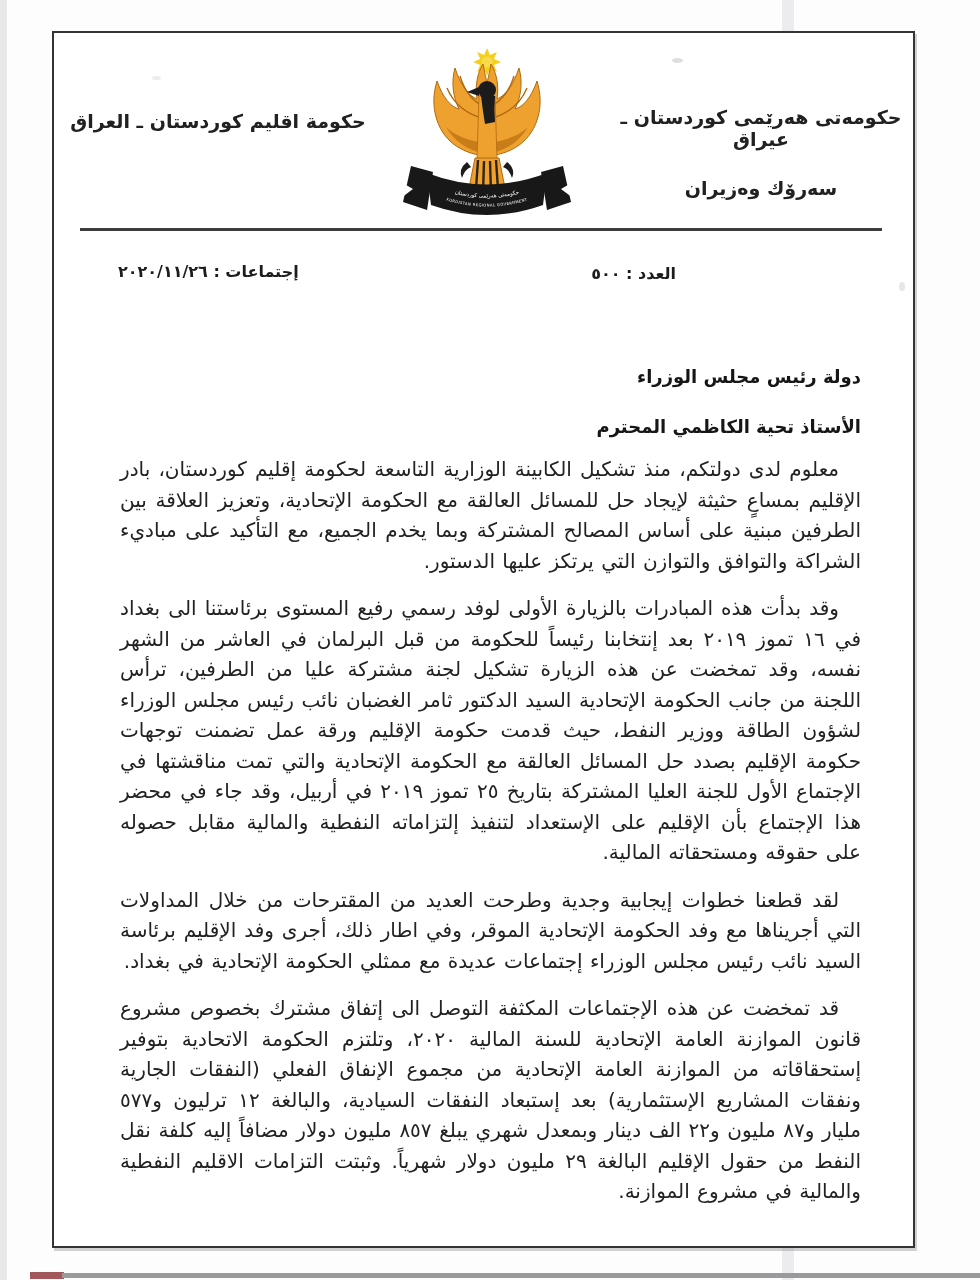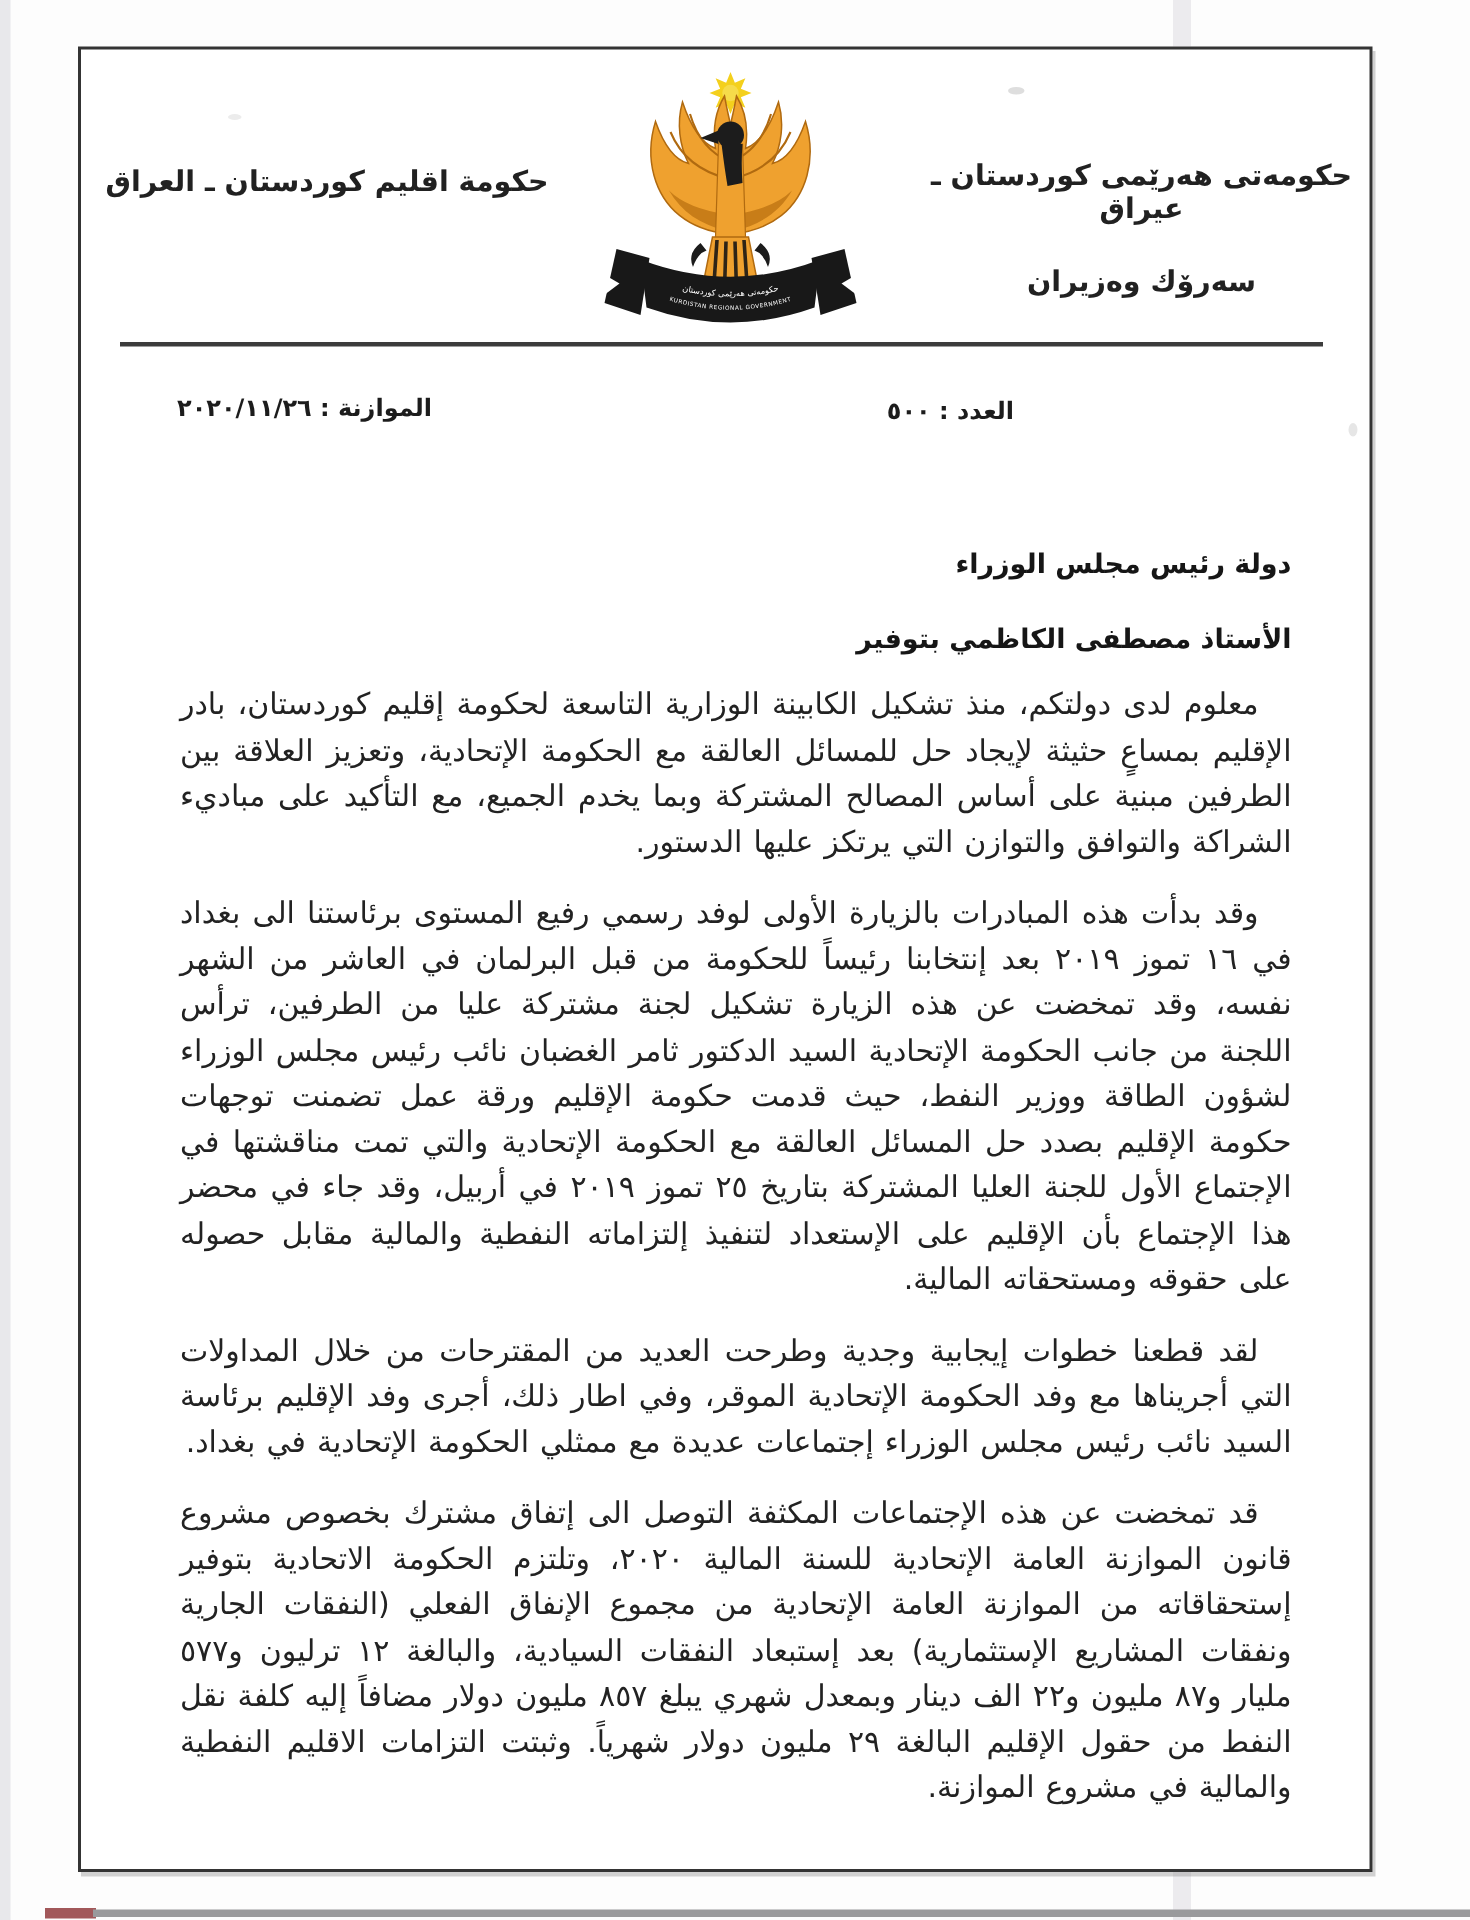--- a/index.html
+++ b/index.html
@@ -119,27 +119,27 @@
     <div class="second">سه‌رۆك وه‌زيران</div>
   </div>
 
   <div class="rule"></div>
 
   <div class="meta meta-number">
     <span>العدد :</span>
     <span>٥٠٠</span>
   </div>
   <div class="meta meta-date">
-    <span>الموازنة :</span>
+    <span>إجتماعات :</span>
     <span>٢٠٢٠/١١/٢٦</span>
   </div>
 
   <div class="body-block">
     <div class="addr">دولة رئيس مجلس الوزراء</div>
-    <div class="addr addr2">الأستاذ مصطفى الكاظمي بتوفير</div>
+    <div class="addr addr2">الأستاذ تحية الكاظمي المحترم</div>
     <p class="para">معلوم لدى دولتكم، منذ تشكيل الكابينة الوزارية التاسعة لحكومة إقليم كوردستان، بادر الإقليم بمساعٍ حثيثة لإيجاد حل للمسائل العالقة مع الحكومة الإتحادية، وتعزيز العلاقة بين الطرفين مبنية على أساس المصالح المشتركة وبما يخدم الجميع، مع التأكيد على مباديء الشراكة والتوافق والتوازن التي يرتكز عليها الدستور.</p>
     <p class="para">وقد بدأت هذه المبادرات بالزيارة الأولى لوفد رسمي رفيع المستوى برئاستنا الى بغداد في ١٦ تموز ٢٠١٩ بعد إنتخابنا رئيساً للحكومة من قبل البرلمان في العاشر من الشهر نفسه، وقد تمخضت عن هذه الزيارة تشكيل لجنة مشتركة عليا من الطرفين، ترأس اللجنة من جانب الحكومة الإتحادية السيد الدكتور ثامر الغضبان نائب رئيس مجلس الوزراء لشؤون الطاقة ووزير النفط، حيث قدمت حكومة الإقليم ورقة عمل تضمنت توجهات حكومة الإقليم بصدد حل المسائل العالقة مع الحكومة الإتحادية والتي تمت مناقشتها في الإجتماع الأول للجنة العليا المشتركة بتاريخ ٢٥ تموز ٢٠١٩ في أربيل، وقد جاء في محضر هذا الإجتماع بأن الإقليم على الإستعداد لتنفيذ إلتزاماته النفطية والمالية مقابل حصوله على حقوقه ومستحقاته المالية.</p>
     <p class="para">لقد قطعنا خطوات إيجابية وجدية وطرحت العديد من المقترحات من خلال المداولات التي أجريناها مع وفد الحكومة الإتحادية الموقر، وفي اطار ذلك، أجرى وفد الإقليم برئاسة السيد نائب رئيس مجلس الوزراء إجتماعات عديدة مع ممثلي الحكومة الإتحادية في بغداد.</p>
     <p class="para">قد تمخضت عن هذه الإجتماعات المكثفة التوصل الى إتفاق مشترك بخصوص مشروع قانون الموازنة العامة الإتحادية للسنة المالية ٢٠٢٠، وتلتزم الحكومة الاتحادية بتوفير إستحقاقاته من الموازنة العامة الإتحادية من مجموع الإنفاق الفعلي (النفقات الجارية ونفقات المشاريع الإستثمارية) بعد إستبعاد النفقات السيادية، والبالغة ١٢ ترليون و٥٧٧ مليار و٨٧ مليون و٢٢ الف دينار وبمعدل شهري يبلغ ٨٥٧ مليون دولار مضافاً إليه كلفة نقل النفط من حقول الإقليم البالغة ٢٩ مليون دولار شهرياً. وثبتت التزامات الاقليم النفطية والمالية في مشروع الموازنة.</p>
   </div>
 
   <div class="speck s1"></div>
   <div class="speck s2"></div>
   <div class="speck s3"></div>
   <div class="bottom-maroon"></div>

